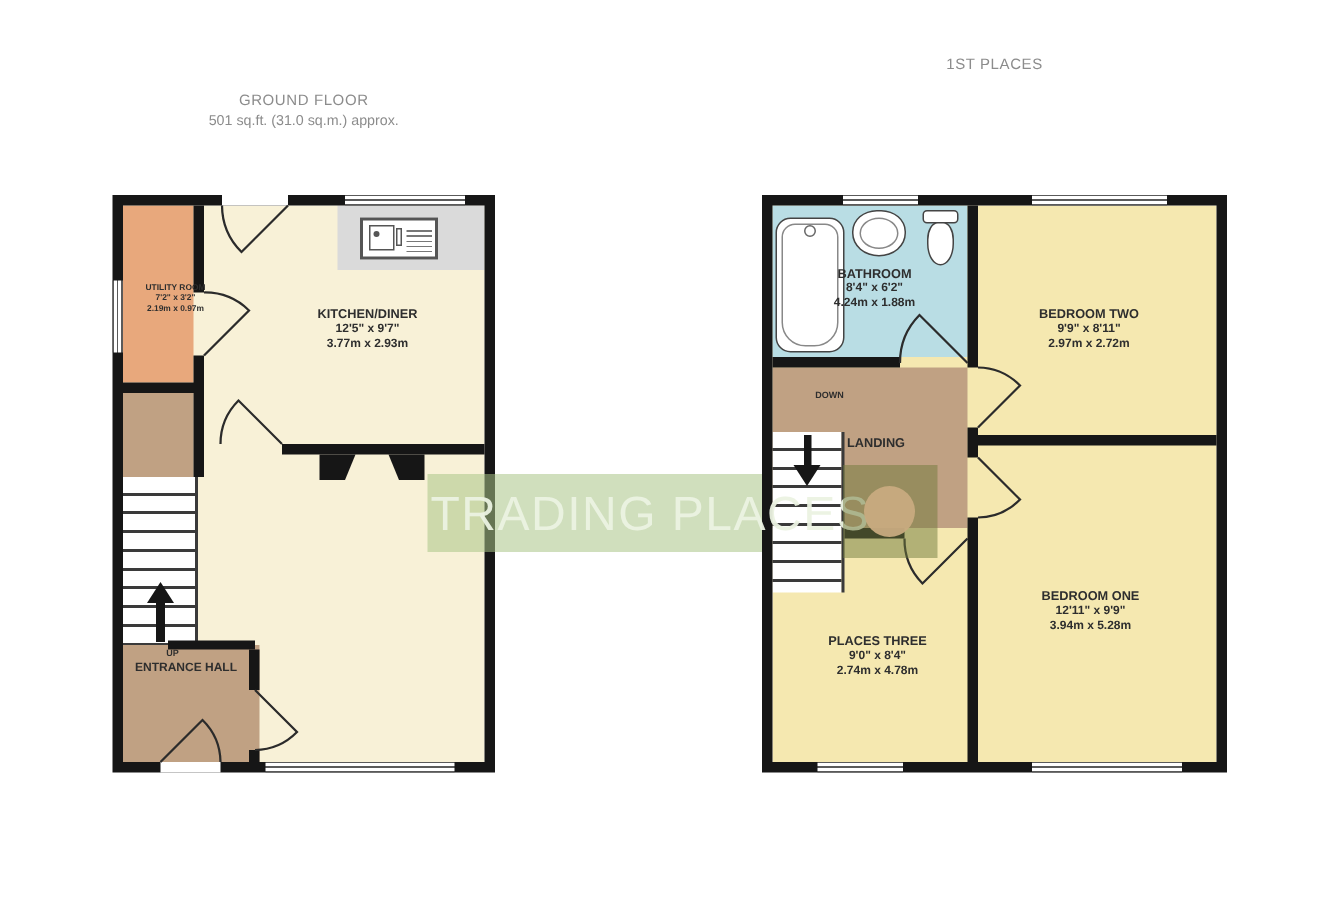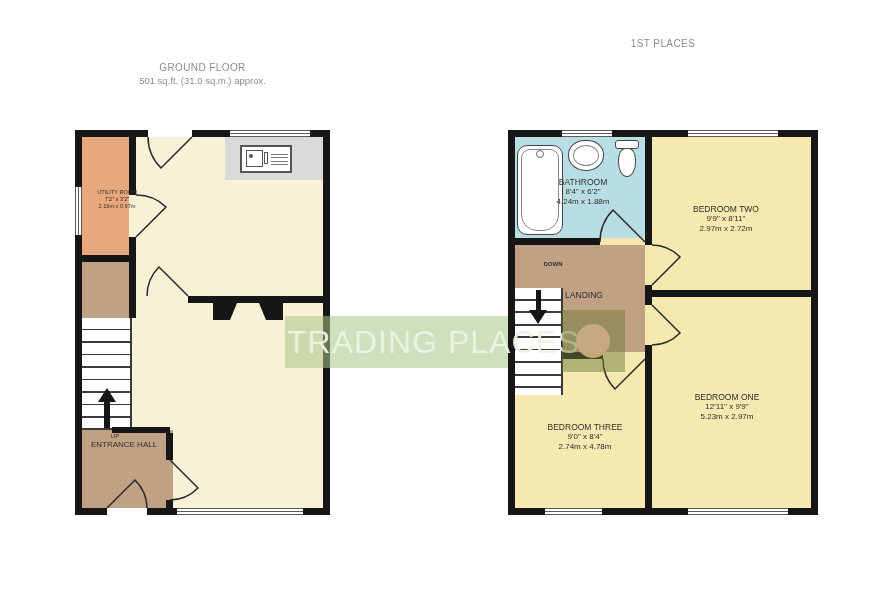--- a/index.html
+++ b/index.html
@@ -12,21 +12,21 @@
           font-family:"Liberation Sans", sans-serif;}
   .plan{position:absolute;}
   .outline{position:absolute;inset:0;border:7px solid var(--wall);box-sizing:border-box;}
   .fill{position:absolute;}
   .wall{position:absolute;background:var(--wall);}
   .win-h{position:absolute;height:7px;background:linear-gradient(to bottom,#5a5a5a 0 1px,#fff 1px 3px,#5a5a5a 3px 4px,#fff 4px 6px,#5a5a5a 6px 7px);}
   .win-v{position:absolute;width:7px;background:linear-gradient(to right,#5a5a5a 0 1px,#fff 1px 3px,#5a5a5a 3px 4px,#fff 4px 6px,#5a5a5a 6px 7px);}
   .gap{position:absolute;background:#fff;}
   .stairs{position:absolute;background:repeating-linear-gradient(to bottom,#fff 0 10.5px,#3a3a3a 10.5px 12.5px);border-right:2px solid #3a3a3a;}
   .doorsvg{position:absolute;inset:0;width:100%;height:100%;pointer-events:none;}
-  .rlabel{position:absolute;text-align:center;color:var(--label-ink);font-weight:normal;line-height:1.22;}
+  .rlabel{position:absolute;text-align:center;color:var(--label-ink);font-weight:bold;line-height:1.22;}
   .rname{font-size:8.5px;}
   .rdim{font-size:8px;}
   .tiny .rname,.tiny .rdim{font-size:5.6px;}
   .single{font-size:8px;}
   .small-tag{font-size:6px;}
   .hdr{position:absolute;text-align:center;color:var(--header-gray);}
   .hdr-title{font-size:10px;letter-spacing:.4px;}
   .hdr-area{font-size:9.5px;margin-top:2px;}
   
   .sink{position:absolute;left:165px;top:15px;width:52px;height:28px;background:#fff;border:2px solid #555;box-sizing:border-box;}
@@ -149,40 +149,45 @@
         <polygon points="21,180 39,180 30,194"></polygon>
       </g>
     </svg>
   </div>
 
   <div class="rlabel tiny" style="left:87px;top:189px;width:60px;">
     <div class="rname">UTILITY ROOM</div>
     <div class="rdim">7'2" x 3'2"</div>
     <div class="rdim">2.19m x 0.97m</div>
   </div>
+  <div class="rlabel" style="left:185px;top:204px;width:120px;">
+    <div class="rname">KITCHEN/DINER</div>
+    <div class="rdim">12'5" x 9'7"</div>
+    <div class="rdim">3.77m x 2.93m</div>
+  </div>
   <div class="rlabel single" style="left:84px;top:440px;width:80px;">ENTRANCE HALL</div>
   <div class="rlabel small-tag" style="left:103px;top:433px;width:24px;">UP</div>
 
   <div class="rlabel" style="left:531px;top:177px;width:104px;">
     <div class="rname">BATHROOM</div>
     <div class="rdim">8'4" x 6'2"</div>
     <div class="rdim">4.24m x 1.88m</div>
   </div>
   <div class="rlabel" style="left:666px;top:204px;width:120px;">
     <div class="rname">BEDROOM TWO</div>
     <div class="rdim">9'9" x 8'11"</div>
     <div class="rdim">2.97m x 2.72m</div>
   </div>
   <div class="rlabel" style="left:667px;top:392px;width:120px;">
     <div class="rname">BEDROOM ONE</div>
     <div class="rdim">12'11" x 9'9"</div>
-    <div class="rdim">5.23m x 2.97m</div>
+    <div class="rdim">3.94m x 5.28m</div>
   </div>
   <div class="rlabel" style="left:525px;top:422px;width:120px;">
-    <div class="rname">BEDROOM THREE</div>
+    <div class="rname">PLACES THREE</div>
     <div class="rdim">9'0" x 8'4"</div>
     <div class="rdim">2.74m x 4.78m</div>
   </div>
   <div class="rlabel small-tag" style="left:536px;top:261px;width:34px;font-weight:600;">DOWN</div>
   <div class="rlabel" style="left:556px;top:290px;width:56px;font-size:8.5px;">LANDING</div>
 
   <div class="wm-band"></div>
   <div class="wm-text">TRADING PLACES</div>
   <div class="wm-logo">
     <div class="wm-circle"></div>

